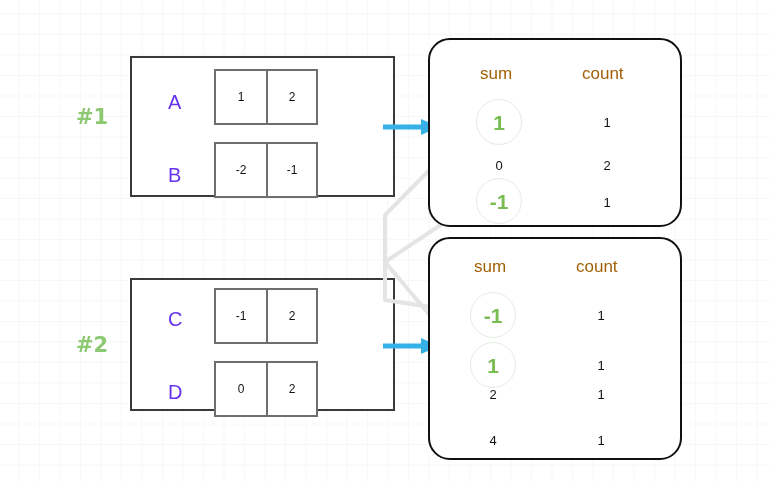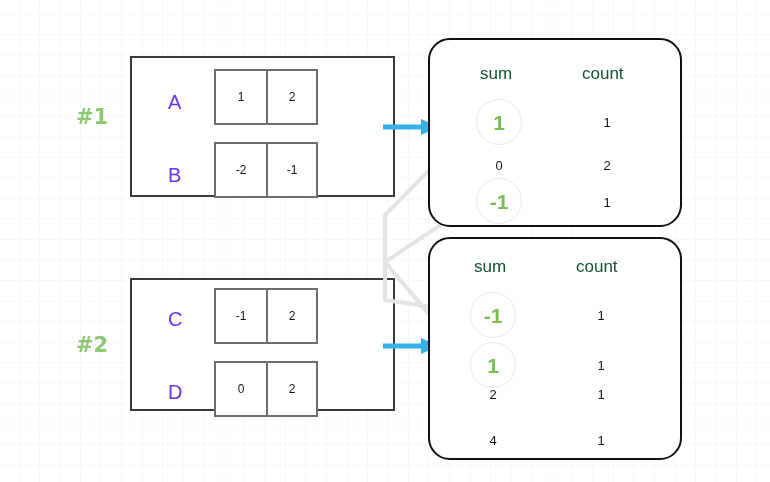--- a/index.html
+++ b/index.html
@@ -89,21 +89,21 @@
   
   .rtable {
     position: absolute;
     border: 2px solid #111111;
     border-radius: 22px;
     background: #ffffff;
     box-sizing: border-box;
   }
   .thead {
     position: absolute;
-    color: #14532d;
+    color: #a16207;
     font-size: 17px;
     font-family: "Liberation Sans", sans-serif;
   }
   .tcell {
     position: absolute;
     font-size: 13px;
     color: #111111;
     text-align: center;
     transform: translateX(-50%);
     white-space: nowrap;

